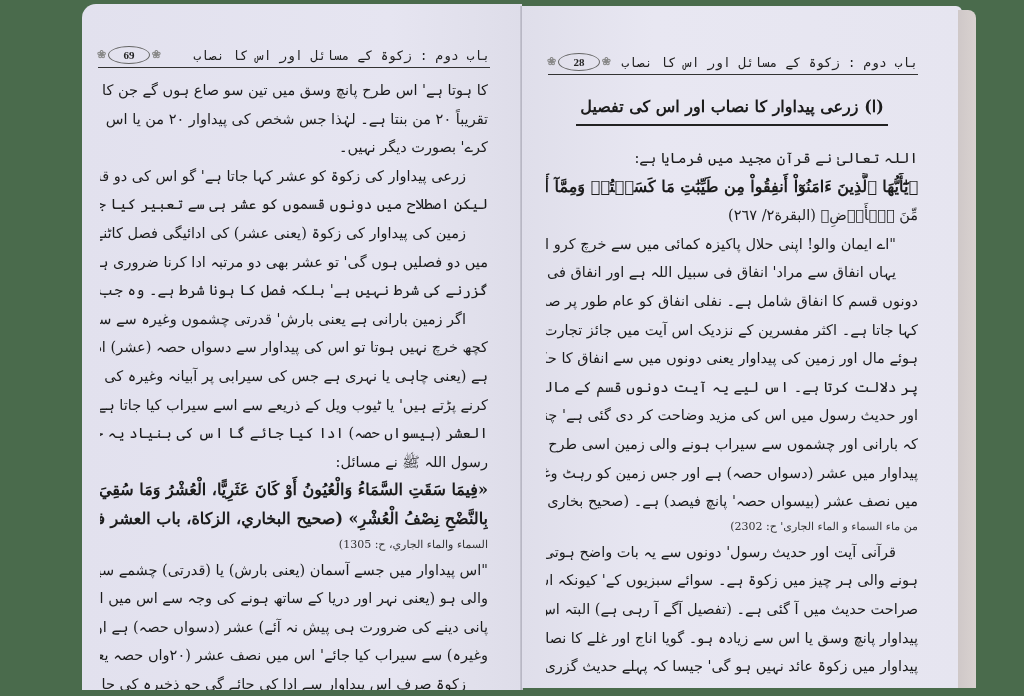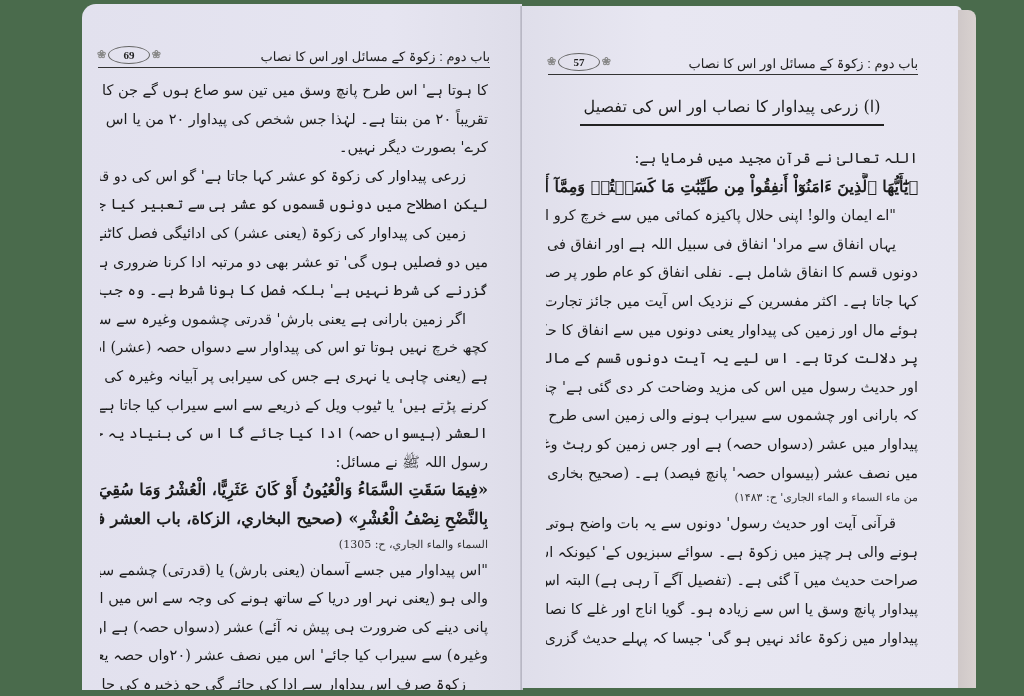--- a/index.html
+++ b/index.html
@@ -32,21 +32,21 @@
     background:linear-gradient(90deg,#c9c8d4,#b8b7c4,#d0cfda);
   }
   .running-head {
     position:absolute; top:40px; height:26px; direction:rtl;
     border-bottom:1px solid #333;
   }
   .page-left .running-head { left:16px; width:392px; top:37px; }
   .page-right .running-head { left:26px; width:370px; top:42px; }
   .rh-title {
     position:absolute; right:0; bottom:3px; font-size:13px; color:#222;
-    font-family:Liberation Sans, sans-serif;
+    font-family:Liberation Mono, monospace;
     margin-top:28px;
   }
   .page-num {
     position:absolute; left:10px; bottom:3px; width:40px; height:16px;
     border:1px solid #666; border-radius:50%; text-align:center;
     font-size:11px; font-weight:bold; line-height:16px; color:#222;
     font-family:"Liberation Serif", serif; direction:ltr;
   }
   .page-num::before, .page-num::after {
     content:"❀"; position:absolute; top:-1px; font-size:11px; color:#888;
@@ -61,21 +61,21 @@
   .page-right .text-block { left:24px; width:372px; top:82px; }
   .line {
     font-size:14.5px; line-height:28.6px; white-space:nowrap; overflow:hidden;
     text-align-last:justify;
   }
   .line.indent { padding-right:22px; }
   .line.short { text-align-last:right; }
   .line.arabic { font-size:16px; font-weight:bold; text-align-last:justify; }
   .line.ref { font-size:11px; line-height:22px; color:#333; text-align-last:right; }
   .heading {
-    font-size:16px; font-weight:normal; text-align:center;
+    font-size:16px; font-weight:bold; text-align:center;
     line-height:30px; margin:4px 0 18px 0; text-align-last:center;
   }
   .heading span {
     display:inline-block; border-bottom:2px solid #222; padding:0 4px 2px;
   }
 </style>
 </head>
 <body>
 
 <div class="book">
@@ -108,37 +108,38 @@
         <div class="line short">وغیرہ) سے سیراب کیا جائے' اس میں نصف عشر (۲۰واں حصہ یعنی ۵%) ہے۔"</div>
         <div class="line indent">زکوۃ صرف اس پیداوار سے ادا کی جائے گی جو ذخیرہ کی جا سکتی ہو۔ جیسے گندم' چاول'</div>
       </div>
   </div>
 
   <div class="spine"></div>
 
   <div class="page page-right">
     <div class="running-head">
       <span class="rh-title">باب دوم : زکوۃ کے مسائل اور اس کا نصاب</span>
-      <span class="page-num">57</span>
+      <span class="page-num">28</span>
     </div>
     <div class="text-block" id="right-text">
       <div class="heading"><span>(ا) زرعی پیداوار کا نصاب اور اس کی تفصیل</span></div>
     <div class="line short">اللہ تعالیٰ نے قرآن مجید میں فرمایا ہے:</div>
         <div class="line arabic">﴿يَٰٓأَيُّهَا ٱلَّذِينَ ءَامَنُوٓاْ أَنفِقُواْ مِن طَيِّبَٰتِ مَا كَسَبۡتُمۡ وَمِمَّآ أَخۡرَجۡنَا لَكُم</div>
+        <div class="line short">مِّنَ ٱلۡأَرۡضِ﴾ (البقرة۲/ ۲٦۷)</div>
         <div class="line indent">"اے ایمان والو! اپنی حلال پاکیزہ کمائی میں سے خرچ کرو اور ان چیزوں سے خرچ کرو</div>
         <div class="line indent">یہاں انفاق سے مراد' انفاق فی سبیل اللہ ہے اور انفاق فی سبیل اللہ میں نفلی اور فرضی</div>
         <div class="line">دونوں قسم کا انفاق شامل ہے۔ نفلی انفاق کو عام طور پر صدقہ اور فرضی انفاق کو زکوۃ اور عشر</div>
         <div class="line">کہا جاتا ہے۔ اکثر مفسرین کے نزدیک اس آیت میں جائز تجارت کے ذریعے سے کمائے</div>
         <div class="line">ہوئے مال اور زمین کی پیداوار یعنی دونوں میں سے انفاق کا حکم بطور امر کے ہے جو وجوب</div>
         <div class="line">پر دلالت کرتا ہے۔ اس لیے یہ آیت دونوں قسم کے مالوں میں زکوۃ کے وجوب کی دلیل ہے</div>
         <div class="line">اور حدیث رسول میں اس کی مزید وضاحت کر دی گئی ہے' چنانچہ رسول اللہ ﷺ نے فرمایا</div>
         <div class="line">کہ بارانی اور چشموں سے سیراب ہونے والی زمین اسی طرح زیر زمین نمی والی زمین کی</div>
         <div class="line">پیداوار میں عشر (دسواں حصہ) ہے اور جس زمین کو رہٹ وغیرہ سے سیراب کیا جائے' اس</div>
         <div class="line">میں نصف عشر (بیسواں حصہ' پانچ فیصد) ہے۔ (صحیح بخاری' الزکاۃ' باب العشر فیما یسقی</div>
-        <div class="line ref">من ماء السماء و الماء الجاری' ح: ۱۴۸۳)</div>
+        <div class="line ref">من ماء السماء و الماء الجاری' ح: 2302)</div>
         <div class="line indent">قرآنی آیت اور حدیث رسول' دونوں سے یہ بات واضح ہوتی ہے کہ زمین سے پیدا</div>
         <div class="line">ہونے والی ہر چیز میں زکوۃ ہے۔ سوائے سبزیوں کے' کیونکہ اس میں زکوۃ نہ نکالنے کی</div>
         <div class="line">صراحت حدیث میں آ گئی ہے۔ (تفصیل آگے آ رہی ہے) البتہ اس میں یہ شرط ہے کہ</div>
         <div class="line">پیداوار پانچ وسق یا اس سے زیادہ ہو۔ گویا اناج اور غلے کا نصاب پانچ وسق ہے' اس سے کم</div>
         <div class="line">پیداوار میں زکوۃ عائد نہیں ہو گی' جیسا کہ پہلے حدیث گزری ہے۔ ایک وسق' ساٹھ صاع</div>
       </div>
   </div>
   <div class="page-edge"></div>
 </div>
 

